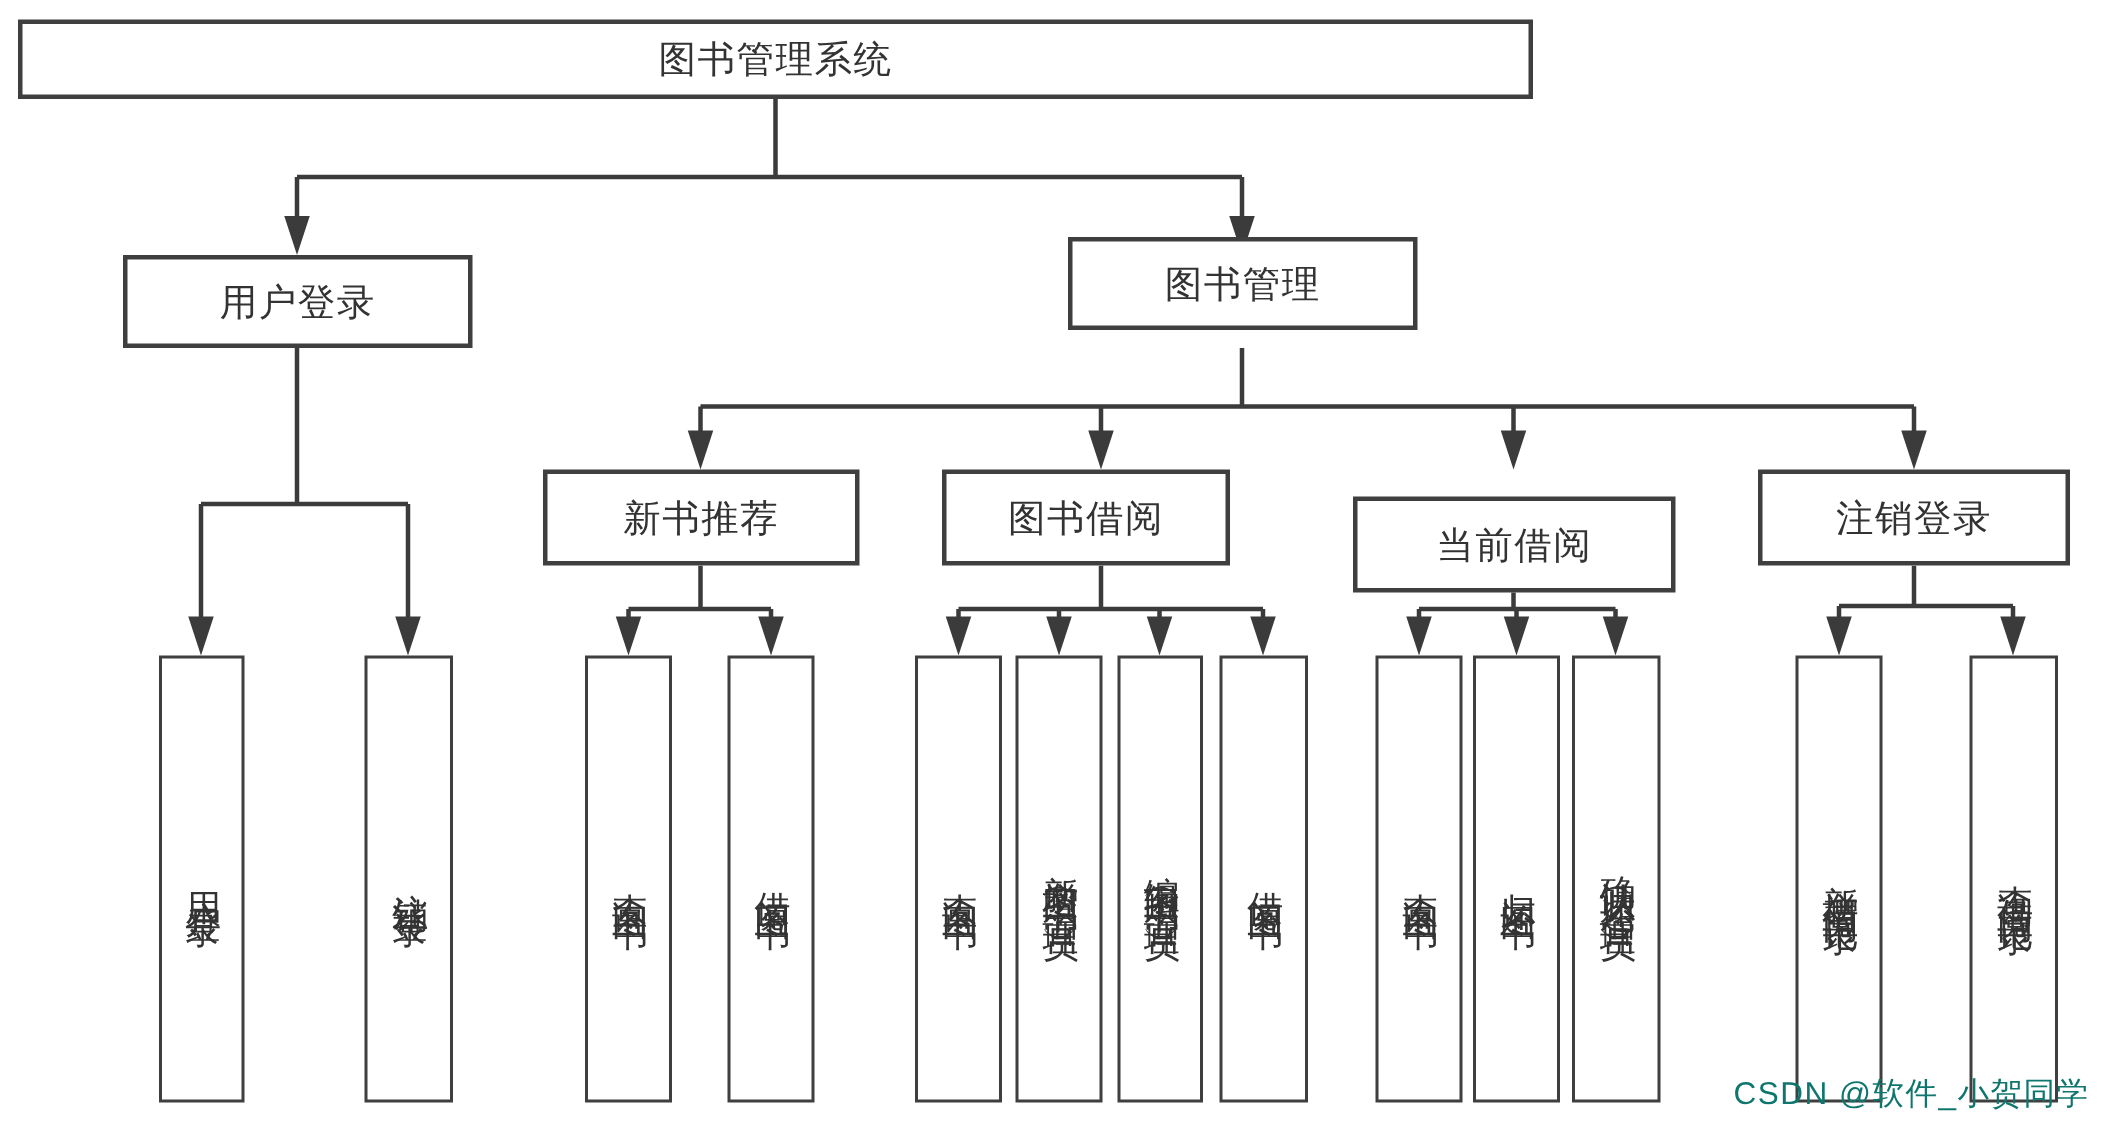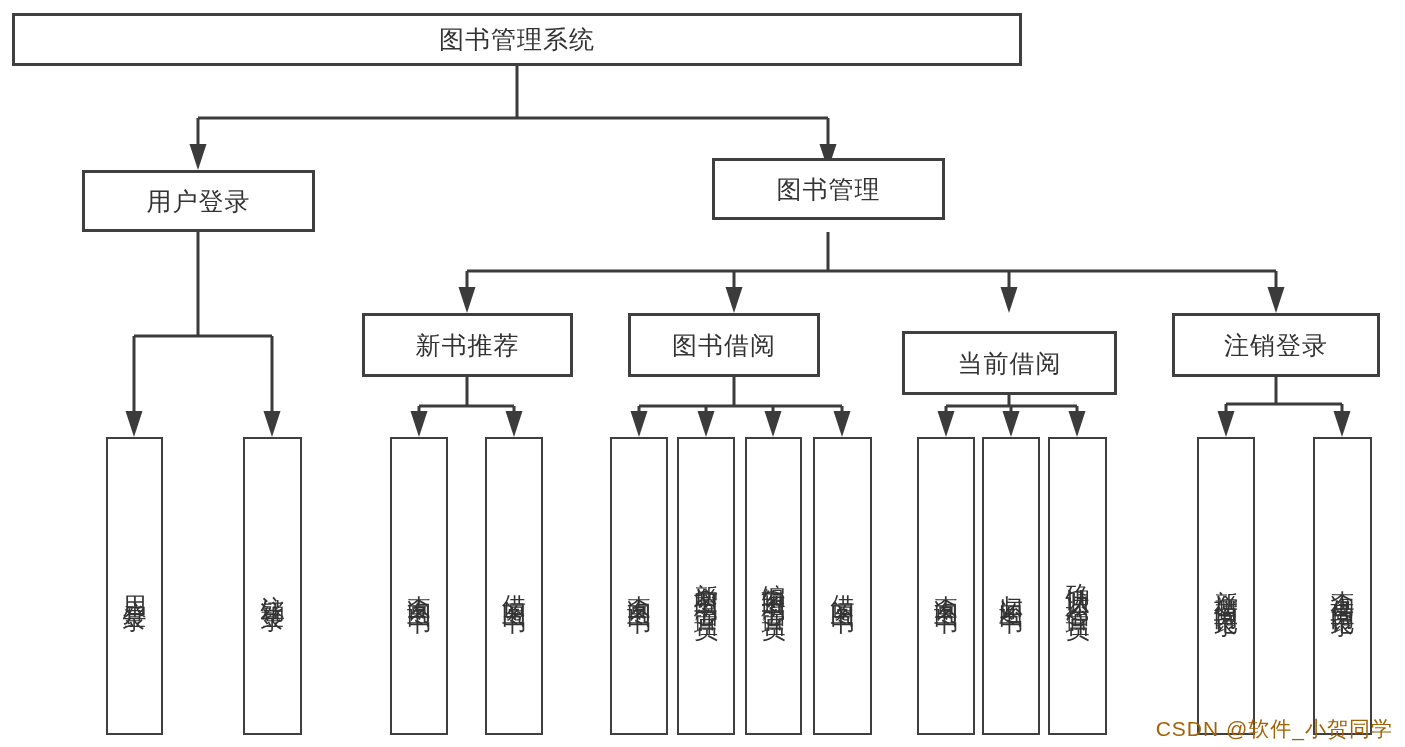--- a/index.html
+++ b/index.html
@@ -47,21 +47,21 @@
     font-size: 24px;
     letter-spacing: 5px;
     line-height: 1;
     color: #333333;
   }
   .watermark {
     position: absolute;
     right: 12px;
     bottom: 4px;
     font-size: 21px;
-    color: #a16207;
+    color: #0f766e;
     letter-spacing: 1px;
     z-index: 5;
     white-space: nowrap;
   }
   .wire { stroke: #3b3b3b; stroke-width: 3; fill: none; }
   .head { fill: #3b3b3b; stroke: none; }
 </style>
 </head>
 <body>
 

